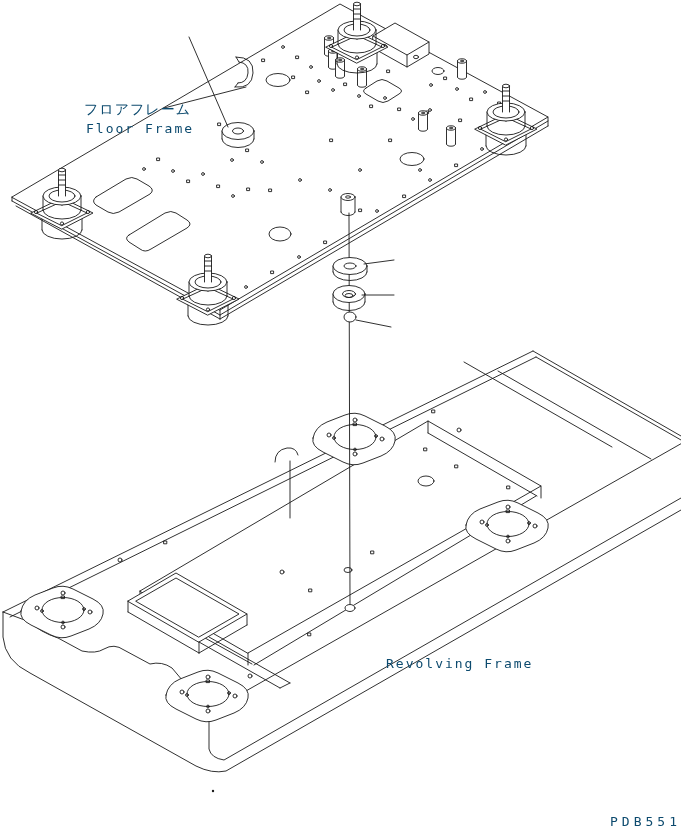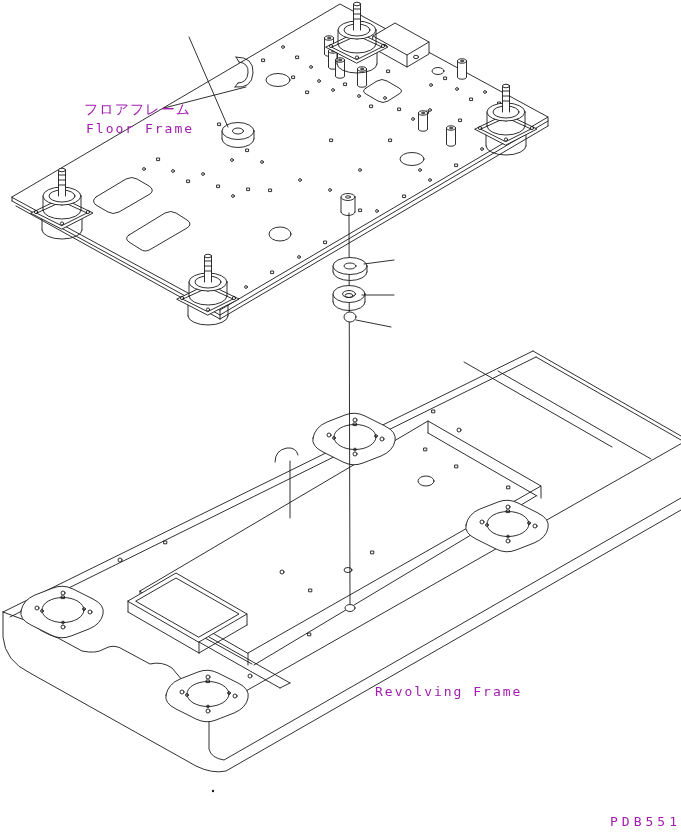--- a/index.html
+++ b/index.html
@@ -1,19 +1,19 @@
 <!DOCTYPE html>
 <html><head>
 <meta charset="utf-8">
 <style>
   html,body{margin:0;padding:0;background:#ffffff;}
   #stage{position:relative;width:681px;height:835px;background:#ffffff;overflow:hidden;
          font-family:"DejaVu Sans Mono","Liberation Mono",monospace;}
   svg{position:absolute;left:0;top:0;}
-  .lbl{position:absolute;color:#a21caf;white-space:nowrap;}
+  .lbl{position:absolute;color:#0c4a6e;white-space:nowrap;}
   .ja{font-size:14px;letter-spacing:1px;}
   .en{font-size:13px;letter-spacing:2px;}
   .code{font-size:13px;letter-spacing:4px;}
   svg *{vector-effect:non-scaling-stroke;}
 </style>
 </head>
 <body>
 
 <div id="stage">
 
@@ -251,16 +251,16 @@
       <ellipse cx="350" cy="317" rx="6" ry="5" fill="#ffffff"></ellipse>
       <path d="M 356,320 L 391,327"></path>
     </g>
 
     <ellipse cx="350" cy="608" rx="5" ry="3.5" fill="#ffffff"></ellipse>
   </g>
 </svg>
 
 <div class="lbl ja" style="left:84px;top:101px;">フロアフレーム</div>
 <div class="lbl en" style="left:86px;top:121px;">Floor Frame</div>
-<div class="lbl en" style="left:375px;top:656px;margin-top:28px;">Revolving Frame</div>
+<div class="lbl en" style="left:386px;top:656px;">Revolving Frame</div>
 <div class="lbl code" style="left:610px;top:814px;">PDB5517</div>
 
 </div>
 
 </body></html>

